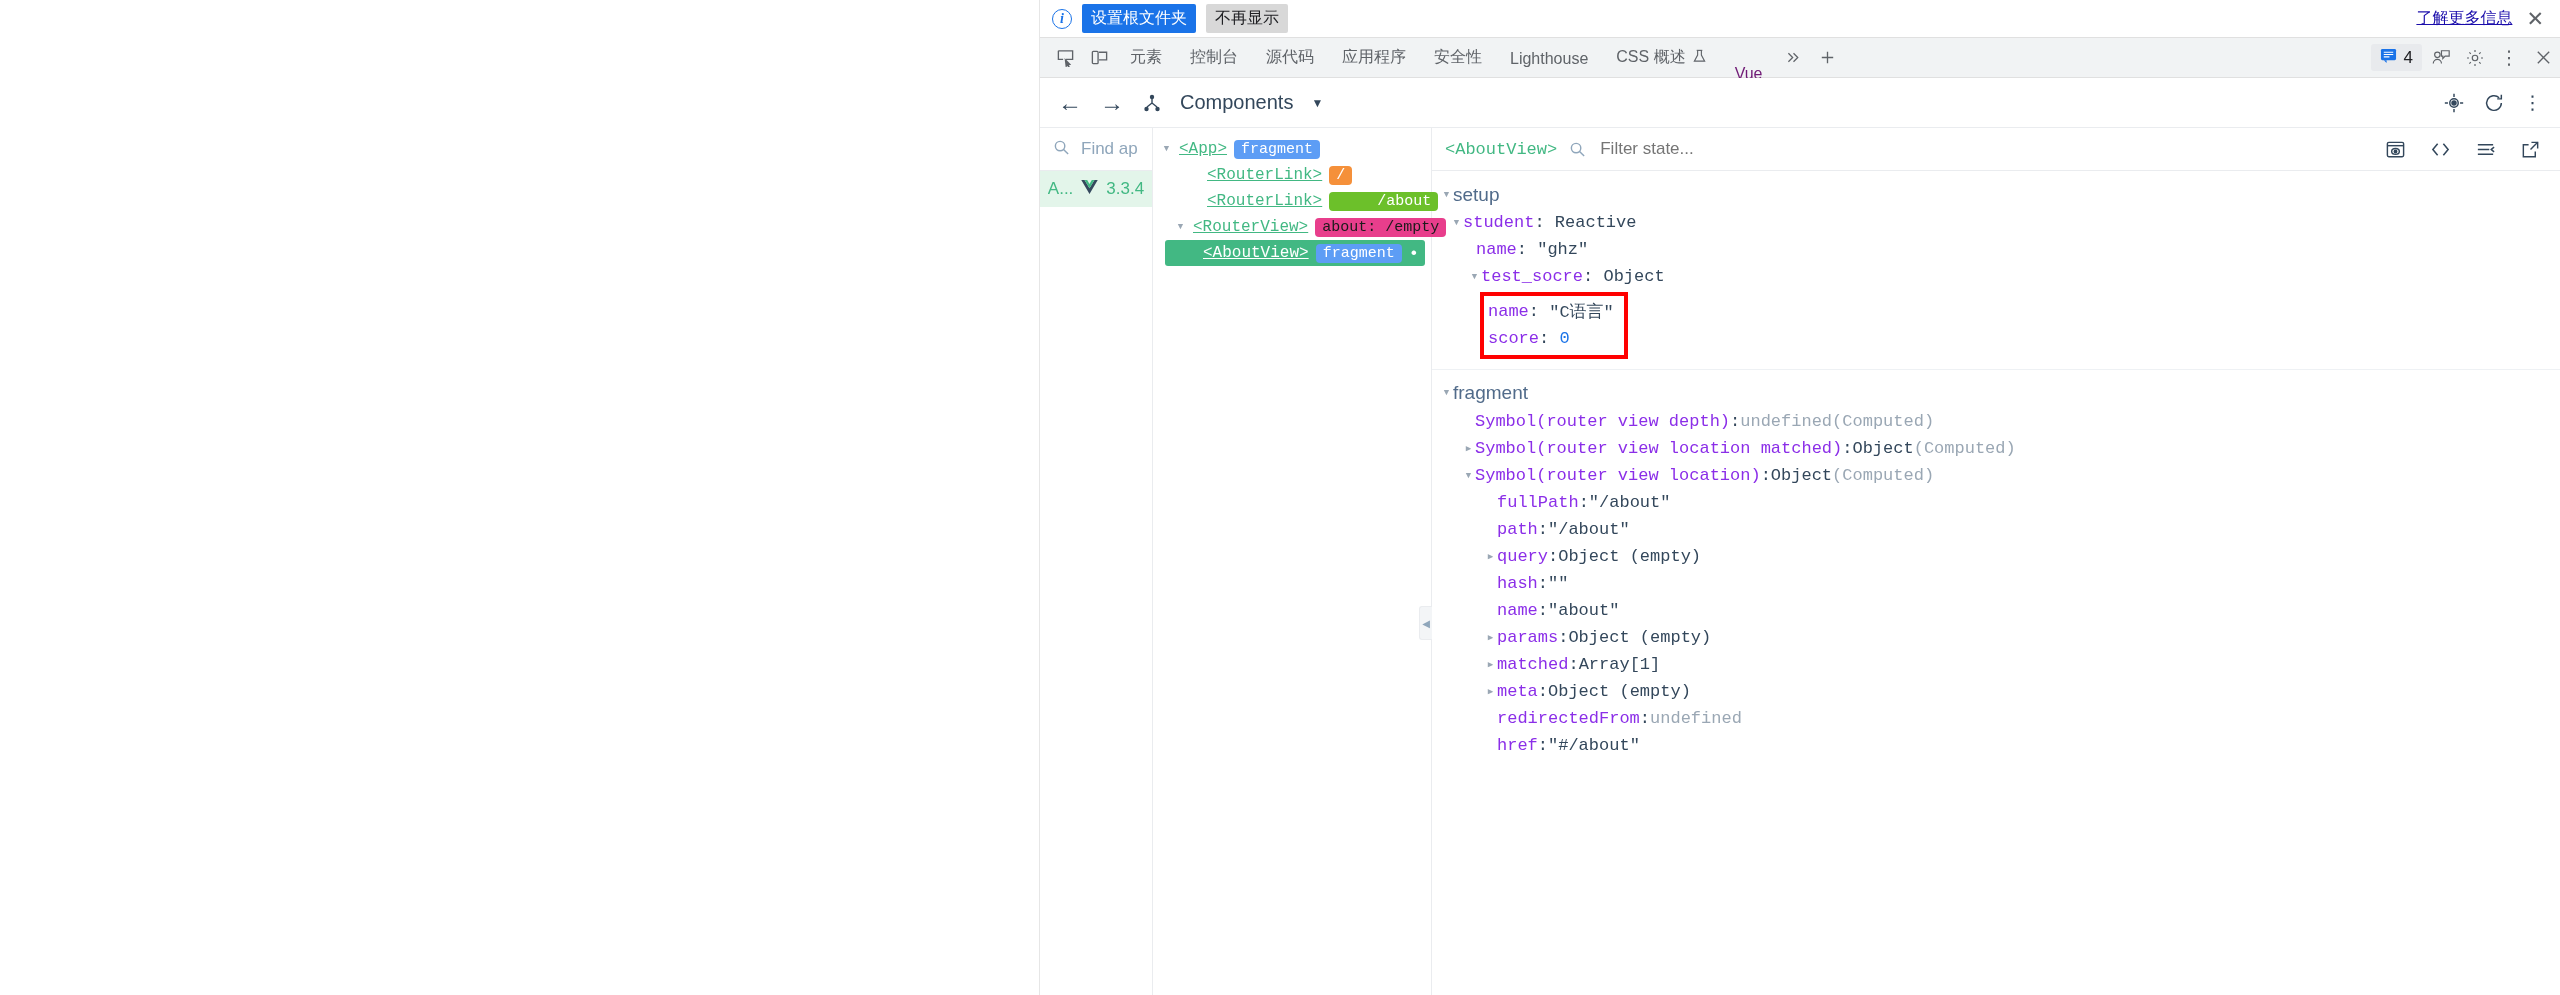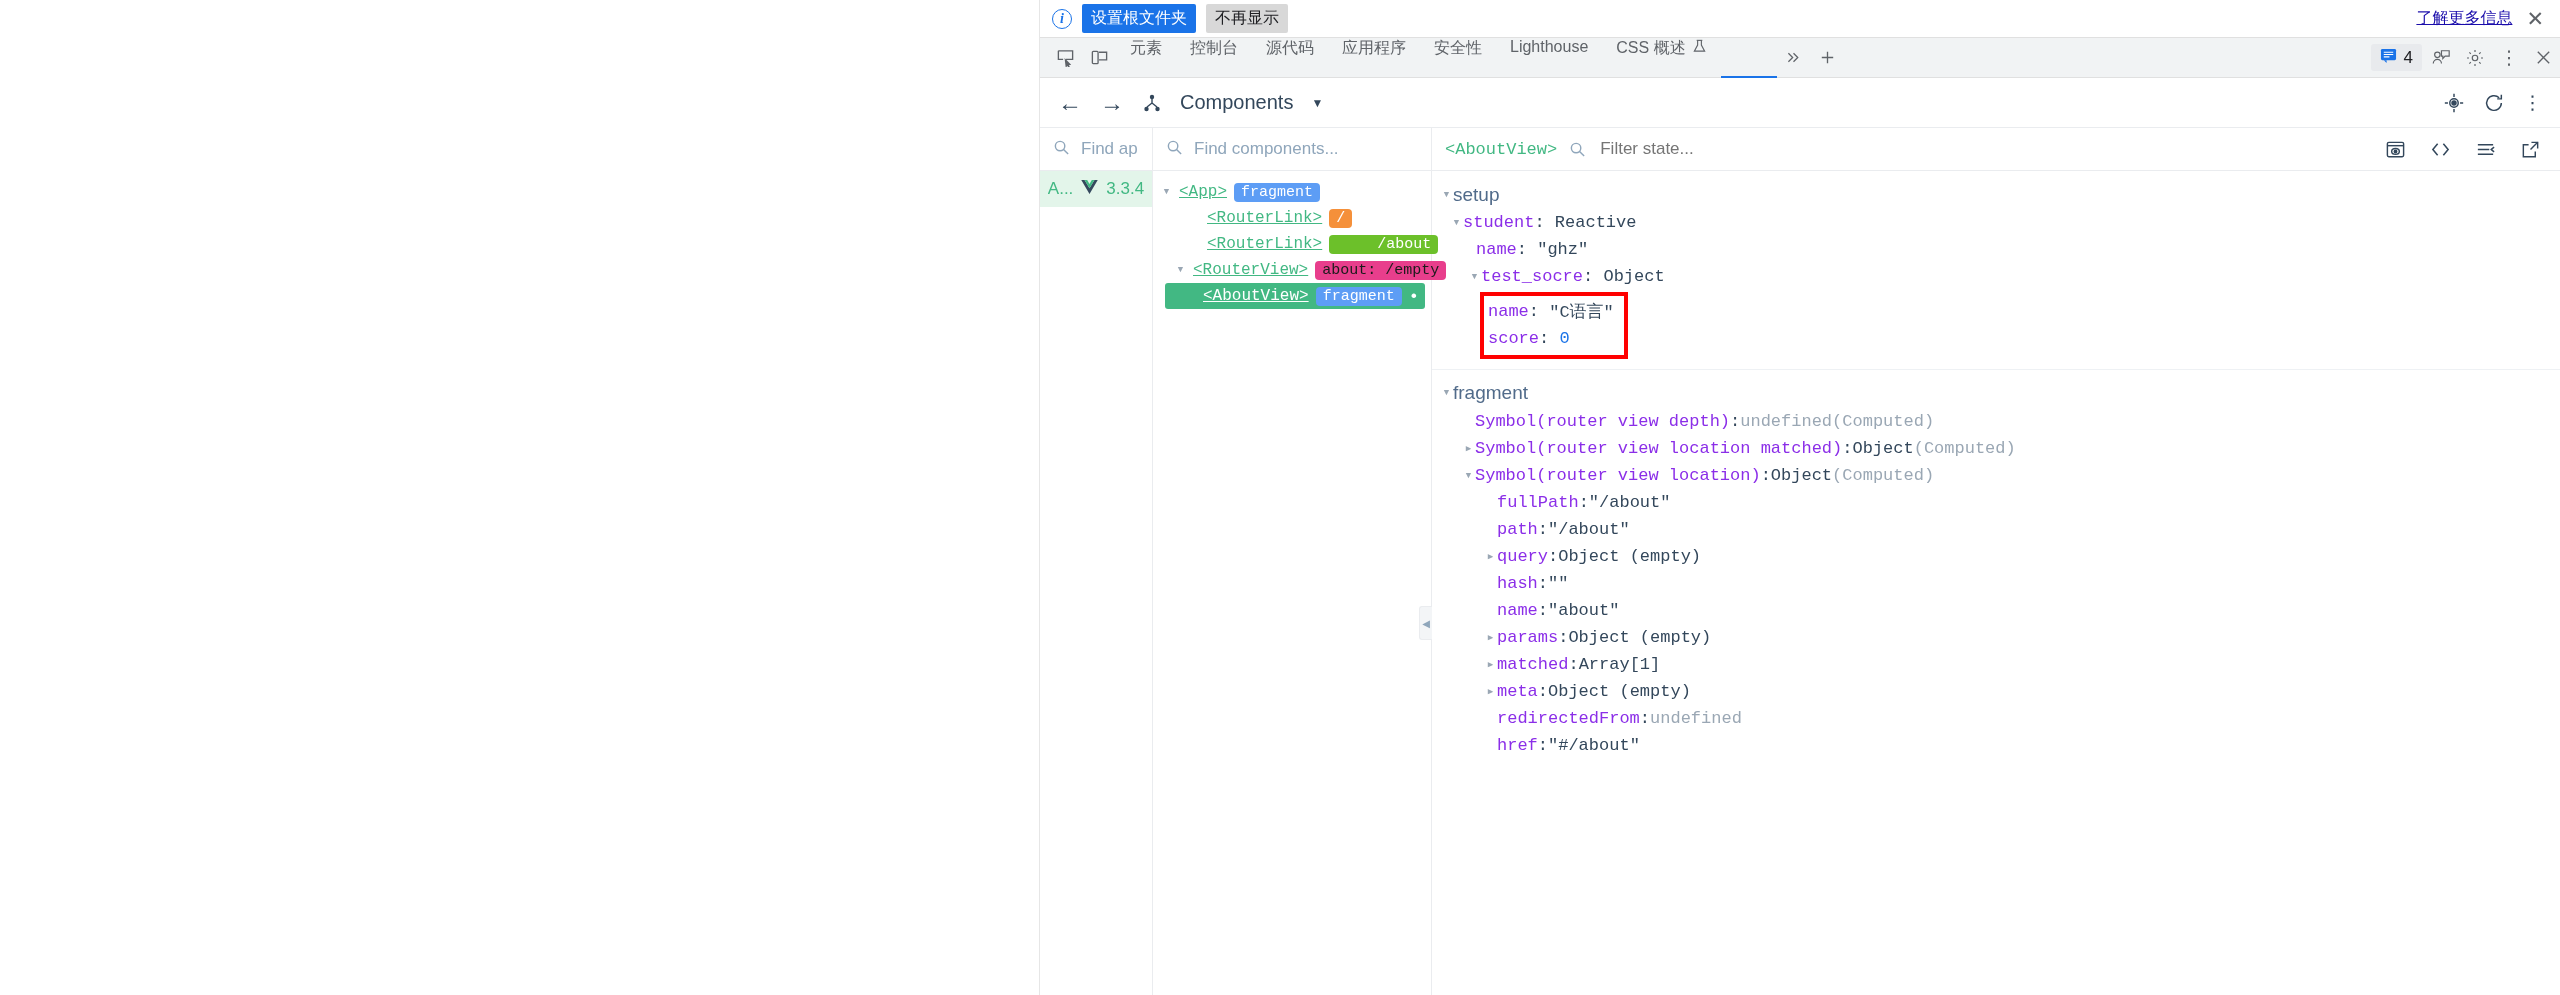--- a/index.html
+++ b/index.html
@@ -95,22 +95,22 @@
     background: #f1f3f4;
     border-bottom: 1px solid #e0e0e0;
     display: flex; align-items: stretch;
     padding-left: 8px;
   }
   .tb-icon {
     width: 34px; display: flex; align-items: center; justify-content: center;
     cursor: pointer; color: #5f6368;
   }
   .tab {
-    display: flex; align-items: flex-start; gap: 6px;
-    padding: 0 14px;
+    display: flex; align-items: flex-end; gap: 6px;
+    padding: 7px 14px;
     font-size: 16px; color: #5f6368; cursor: pointer;
     border-bottom: 2px solid transparent;
     white-space: nowrap;
   }
   .tab.active { color: #701a75; border-bottom-color: #1a73e8; margin-top: 38px; }
   .tabstrip .grow { flex: 1 1 auto; }
   .issues-pill {
     display: flex; align-items: center; gap: 7px;
     background: #e8eaed; border-radius: 3px;
     padding: 2px 9px; margin: 6px 2px; cursor: pointer;
@@ -393,29 +393,20 @@
             <svg width="17" height="14" viewBox="0 0 20 17">
                 <path d="M0 0h4l6 10L16 0h4L10 17z" fill="#35495e"></path>
                 <path d="M4 0h3.2L10 5l2.8-5H16L10 10z" fill="#42b883"></path>
               </svg>
           </span>
           <span>3.3.4</span>
         </div>
       </div>
 
       <div class="col-tree">
-        <div class="searchrow">
-          <span>
-            <svg width="17" height="17" viewBox="0 0 18 18" fill="none" stroke="#8fa6bb" stroke-width="1.5">
-                <circle cx="7.5" cy="7.5" r="5"></circle>
-                <path d="M11.2 11.2L16 16"></path>
-              </svg>
-          </span>
-          <input type="text" placeholder="Find components..." style="">
-        </div>
 
         <div class="tree">
           <div class="tnode" style="padding-left:8px;">
             <span class="tri">▼</span>
             <span class="tagname">&lt;App&gt;</span>
             <span class="badge fragment">fragment</span>
           </div>
           <div class="tnode" style="padding-left:36px;">
             <span class="tri hidden">▼</span>
             <span class="tagname">&lt;RouterLink&gt;</span>

